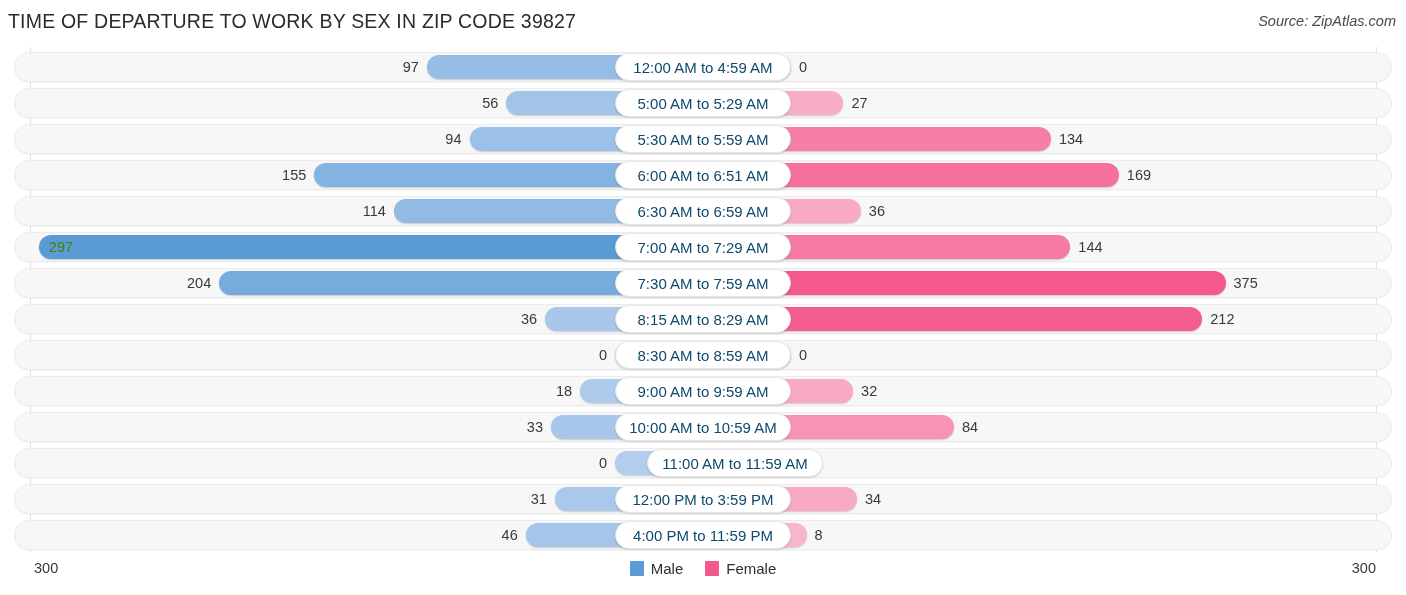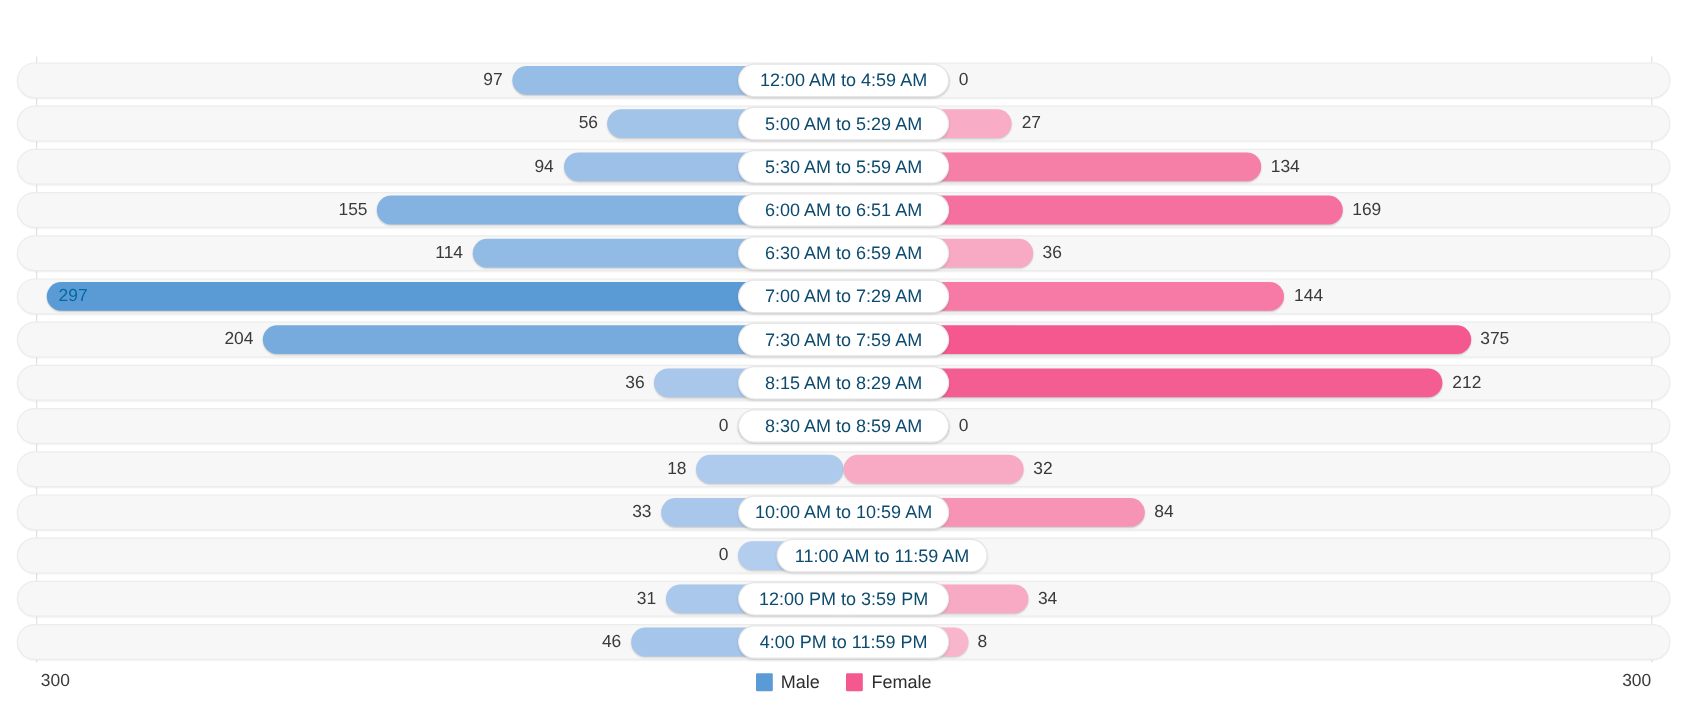--- a/index.html
+++ b/index.html
@@ -88,21 +88,21 @@
 
   .bar-val {
     position: absolute;
     top: 3px;
     height: 24px;
     line-height: 24px;
     font-size: 14.5px;
     color: #3a3a3a;
     white-space: nowrap;
   }
-  .bar-val.inside { color: #0369a1; }
+  .bar-val.inside { color: #4d7c0f; }
   .val-left  { text-align: right; }
   .val-right { text-align: left; }
 
   .pill {
     position: absolute;
     top: 1px;
     height: 28px;
     line-height: 27px;
     background: #ffffff;
     border: 1px solid #e6e6e6;
@@ -149,20 +149,24 @@
     width: 14px; height: 15px;
     border-radius: 1px;
     display: inline-block;
   }
 </style>
 </head>
 <body>
 
 <div id="root">
 
+  <div class="header">
+    <div class="chart-title">TIME OF DEPARTURE TO WORK BY SEX IN ZIP CODE 39827</div>
+    <div class="source">Source: ZipAtlas.com</div>
+  </div>
 
   <div class="plot" id="plot">
     <div class="gridline grid-left"></div>
     <div class="gridline grid-right"></div>
   <div class="row" style="top: 5px;"></div>
       <div class="barwrap" style="top: 5px; padding-left: 12px;">
         <div class="bar bar-male" style="left: 426.82px; width: 276.18px; background: rgb(150, 189, 230);"></div>
         <div class="bar-val val-left" style="left: 360.82px; width: 58px;">97</div>
         <div class="bar bar-female" style="left: 703px; width: 88px; background: rgb(249, 184, 205);"></div>
         <div class="bar-val val-right" style="left: 799px; width: 60px;">0</div>
@@ -231,20 +235,21 @@
         <div class="bar bar-female" style="left: 703px; width: 88px; background: rgb(249, 184, 205);"></div>
         <div class="bar-val val-right" style="left: 799px; width: 60px;">0</div>
         <div class="pill" style="left: 615px; width: 176px;">8:30 AM to 8:59 AM</div>
       </div>
       <div class="row" style="top: 329px;"></div>
       <div class="barwrap" style="top: 329px;">
         <div class="bar bar-male" style="left: 580.08px; width: 122.92px; background: rgb(174, 202, 236);"></div>
         <div class="bar-val val-left" style="left: 514.08px; width: 58px;">18</div>
         <div class="bar bar-female" style="left: 703px; width: 150.08px; background: rgb(248, 170, 196);"></div>
         <div class="bar-val val-right" style="left: 861.08px; width: 60px;">32</div>
+        <div class="pill" style="left: 615px; width: 176px;">9:00 AM to 9:59 AM</div>
       </div>
       <div class="row" style="top: 365px;"></div>
       <div class="barwrap" style="top: 365px;">
         <div class="bar bar-male" style="left: 550.98px; width: 152.02px; background: rgb(169, 199, 235);"></div>
         <div class="bar-val val-left" style="left: 484.98px; width: 58px;">33</div>
         <div class="bar bar-female" style="left: 703px; width: 250.96px; background: rgb(247, 148, 182);"></div>
         <div class="bar-val val-right" style="left: 961.96px; width: 60px;">84</div>
         <div class="pill" style="left: 615px; width: 176px;">10:00 AM to 10:59 AM</div>
       </div>
       <div class="row" style="top: 401px;"></div>

